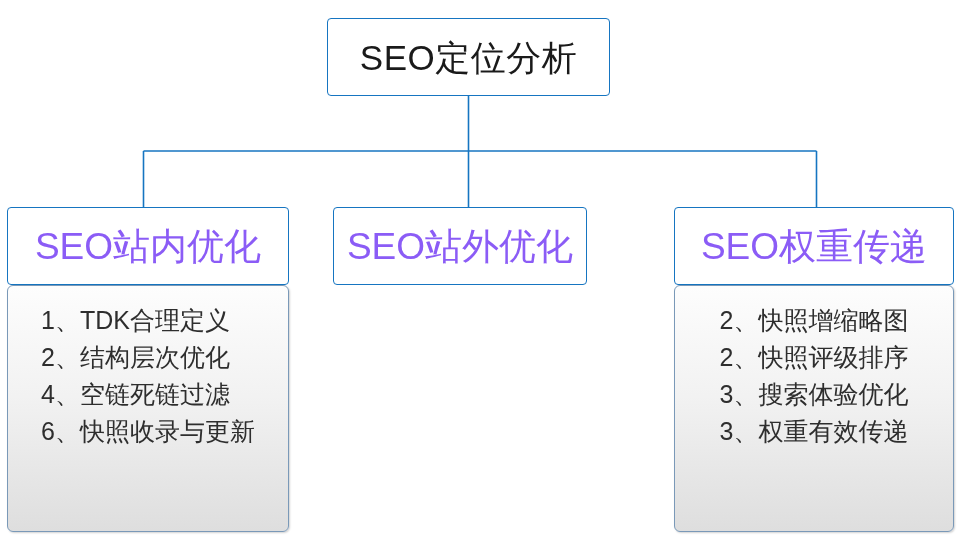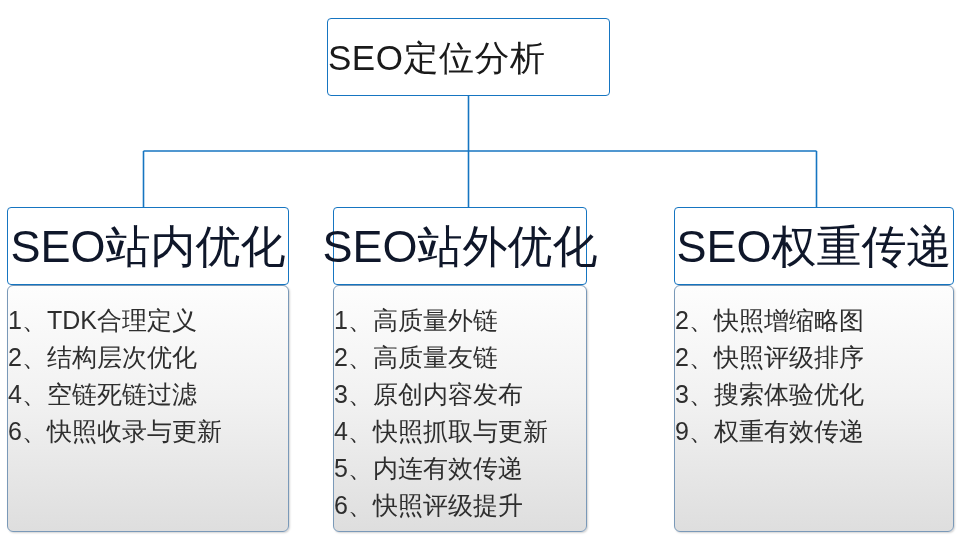--- a/index.html
+++ b/index.html
@@ -38,21 +38,21 @@
     left: 327px;
     top: 18px;
     width: 283px;
     height: 78px;
     box-sizing: border-box;
     border: 1.6px solid #1675c1;
     border-radius: 4px;
     background: #ffffff;
     display: flex;
     align-items: center;
-    justify-content: flex-start;
+    justify-content: center;
   }
   .root-label {
     font-size: 35px;
     line-height: 1;
     color: #1a1a1a;
     letter-spacing: 0.5px;
     white-space: nowrap;
   }
 
   
@@ -69,37 +69,38 @@
     box-sizing: border-box;
     height: 78px;
     border: 1.6px solid #1675c1;
     border-radius: 4px;
     background: #ffffff;
     display: flex;
     align-items: center;
     justify-content: center;
   }
   .branch-header-label {
-    font-size: 45px;
+    font-size: 37px;
     line-height: 1;
-    color: #0f172a;
+    color: #8b5cf6;
     white-space: nowrap;
   }
 
   .branch-body {
     box-sizing: border-box;
     margin-top: 0px;
     height: 247px;
     border: 1.4px solid #7a99b8;
     border-radius: 6px;
     background: linear-gradient(to bottom, #fdfdfd 0%, #f2f2f2 45%, #dedede 100%);
     box-shadow: 1px 1px 2px rgba(0,0,0,0.18);
     padding: 16px 0 0 0;
     display: flex;
     flex-direction: column;
+    align-items: center;
   }
   .branch-list {
     list-style: none;
     margin: 0;
     padding: 0;
   }
   .branch-list li {
     font-size: 25px;
     line-height: 37px;
     color: #2e2e2e;
@@ -139,39 +140,29 @@
         <li>4、空链死链过滤</li>
         <li>6、快照收录与更新</li>
       </ul>
     </div>
   </div>
 
   <div class="branch branch-2">
     <div class="branch-header">
       <span class="branch-header-label">SEO站外优化</span>
     </div>
-    <div class="branch-body">
-      <ul class="branch-list">
-        <li>1、高质量外链</li>
-        <li>2、高质量友链</li>
-        <li>3、原创内容发布</li>
-        <li>4、快照抓取与更新</li>
-        <li>5、内连有效传递</li>
-        <li>6、快照评级提升</li>
-      </ul>
-    </div>
   </div>
 
   <div class="branch branch-3">
     <div class="branch-header">
       <span class="branch-header-label">SEO权重传递</span>
     </div>
     <div class="branch-body">
       <ul class="branch-list">
         <li>2、快照增缩略图</li>
         <li>2、快照评级排序</li>
         <li>3、搜索体验优化</li>
-        <li>9、权重有效传递</li>
+        <li>3、权重有效传递</li>
       </ul>
     </div>
   </div>
 
 </div>
 
 </body></html>

